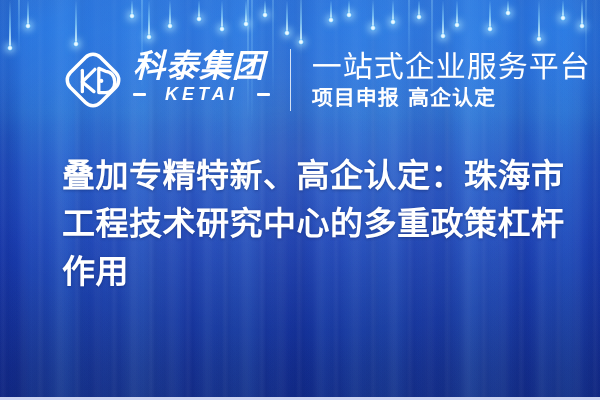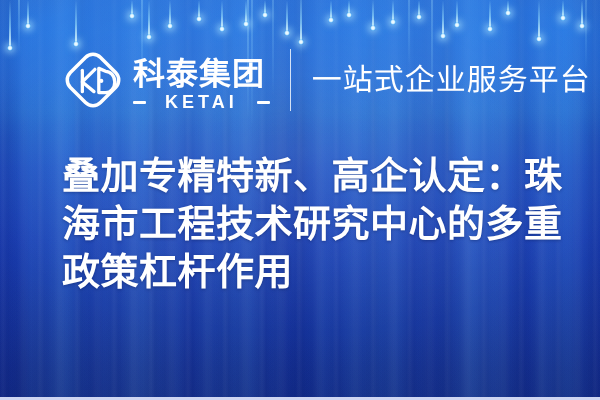--- a/index.html
+++ b/index.html
@@ -137,22 +137,23 @@
   
   .header {
     position: absolute;
     left: 0; right: 0; top: 44px;
     height: 72px;
     display: flex;
     align-items: center;
   }
   .logo-block {
     display: flex;
-    align-items: flex-end;
+    align-items: flex-start;
     margin-left: 62px;
+    font-style: italic;
   }
   .logo-mark { width: 62px; height: 62px; flex: none; }
   .logo-words { margin-left: 9px; }
   .logo-cn {
     display: block;
     font-family: "DejaVu Sans", "Liberation Sans", sans-serif;
     font-weight: 700;
     font-size: 32px;
     line-height: 34px;
     letter-spacing: 1px;
@@ -206,21 +207,21 @@
   }
 
   
   .headline {
     position: absolute;
     left: 62px;
     top: 152px;
     width: 505px;
     font-family: "DejaVu Sans", "Liberation Sans", sans-serif;
     font-weight: 700;
-    font-size: 38px;
+    font-size: 33px;
     line-height: 48px;
     letter-spacing: 0.5px;
     color: #ffffff;
     text-shadow: 0 1px 3px rgba(5,20,70,0.35);
   }
 
   
   .bottom-strip {
     position: absolute;
     left: 0; right: 0; bottom: 0;
@@ -370,20 +371,21 @@
           <span class="logo-en">KETAI</span>
           <span class="logo-dash"></span>
         </span>
       </div>
     </div>
 
     <div class="divider"></div>
 
     <div class="tagline">
       <div class="tagline-main">一站式企业服务平台</div>
+      <div class="tagline-sub">项目申报 高企认定</div>
     </div>
 
   </div>
 
   <div class="headline">叠加专精特新、高企认定：珠海市工程技术研究中心的多重政策杠杆作用</div>
 
   <div class="bottom-strip"></div>
 
 </div>
 

